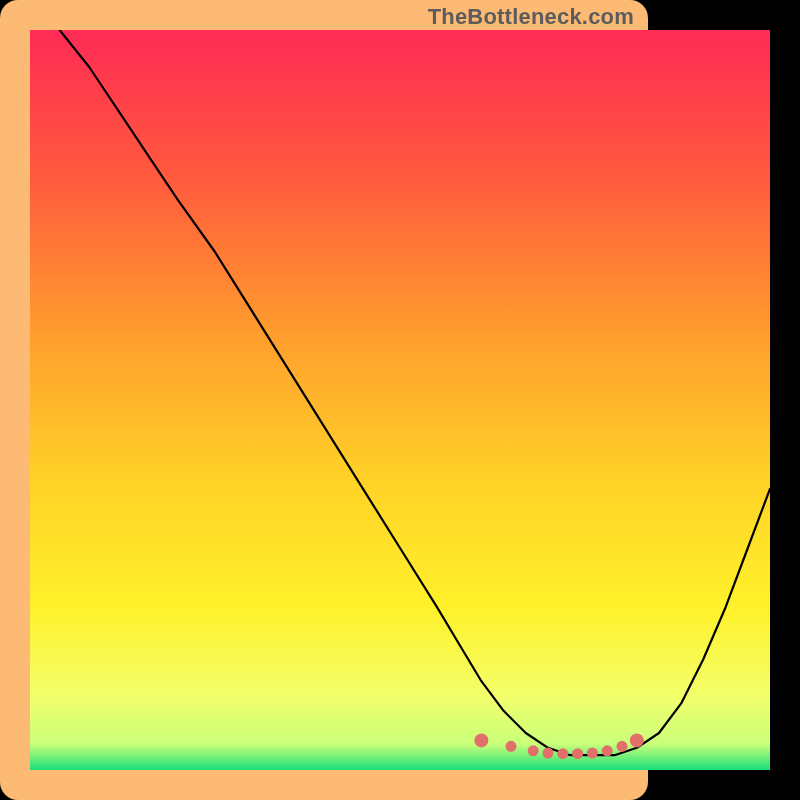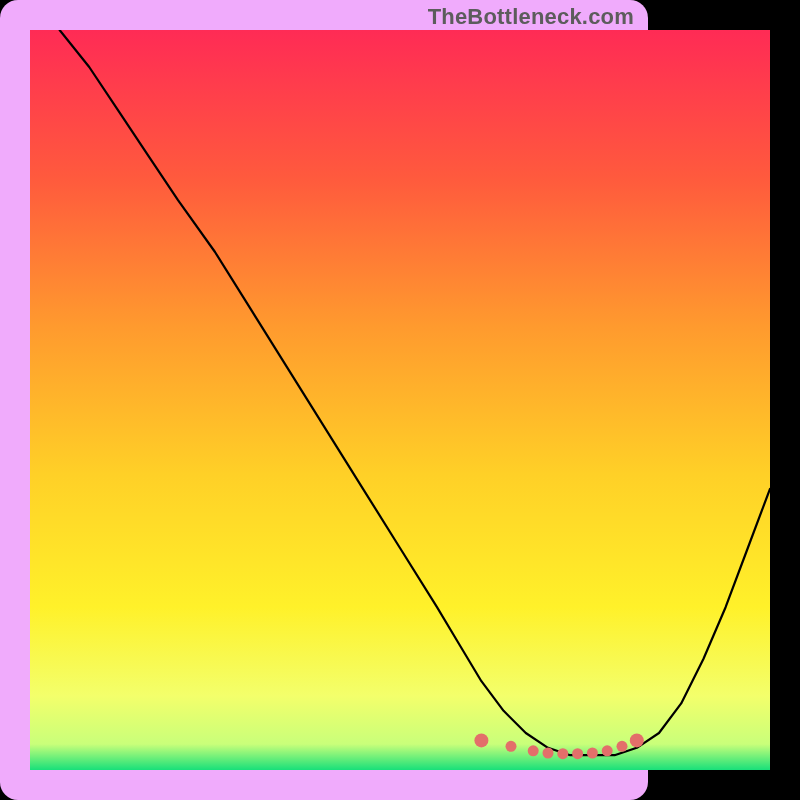--- a/index.html
+++ b/index.html
@@ -8,21 +8,21 @@
     width: 800px;
     height: 800px;
     background: #000;
     overflow: hidden;
     font-family: Arial, Helvetica, sans-serif;
   }
   .frame {
     position: relative;
     width: 648px;
     height: 800px;
-    background: #f0abfc;
+    background: #fdba74;
     border-radius: 18px;
   }
   .watermark {
     position: absolute;
     top: 4px;
     right: 14px;
     color: #5c5c5c;
     font-size: 22px;
     font-weight: 600;
     letter-spacing: 0.2px;

